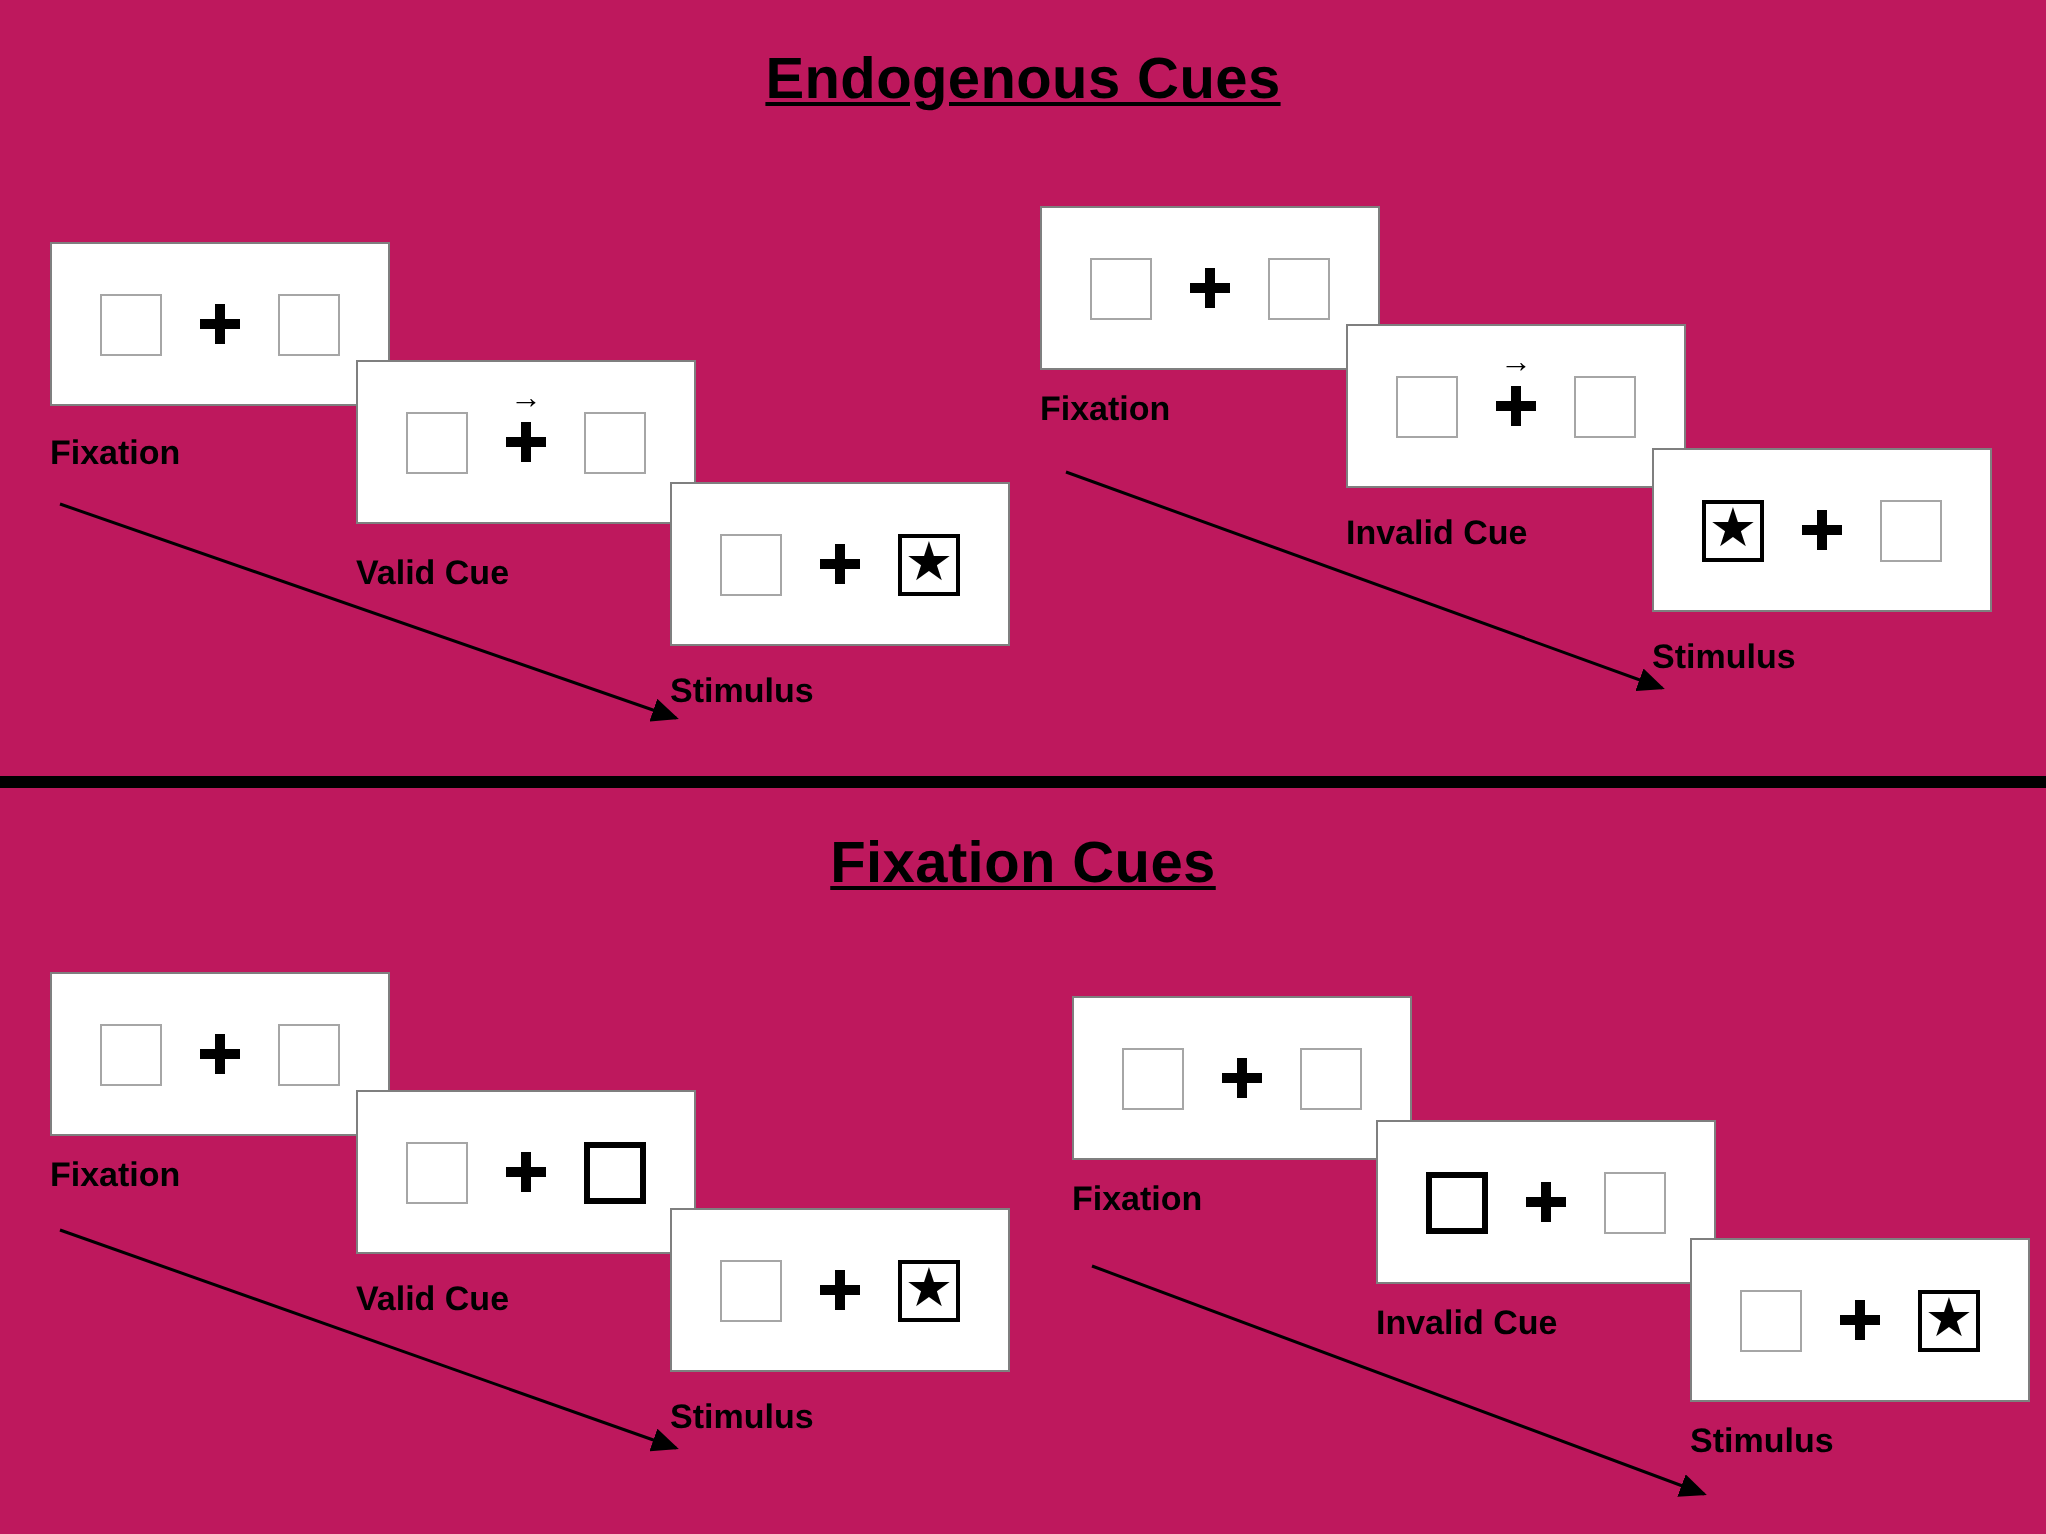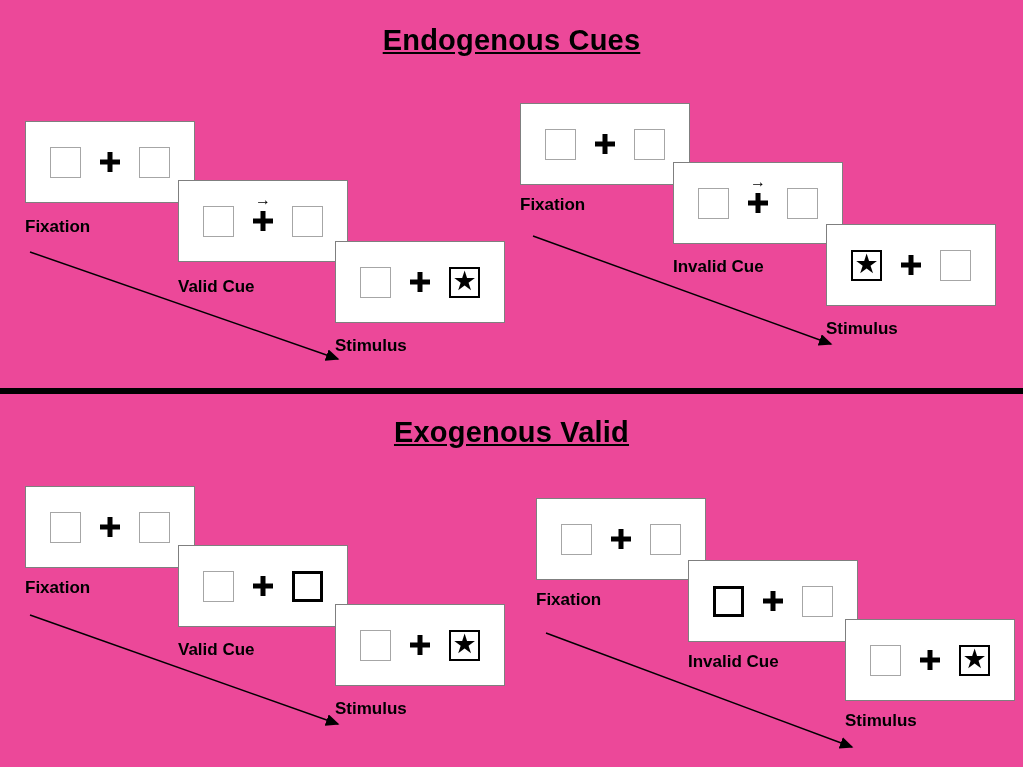--- a/index.html
+++ b/index.html
@@ -1,17 +1,17 @@
 <!DOCTYPE html>
 <html><head>
 <meta charset="utf-8">
 <style>
   html,body { margin:0; padding:0; background:#fff; }
   .canvas {
-    position:relative; width:1023px; height:767px; background:#ec4899;
+    position:relative; width:1023px; height:767px; background:#be185d;
     font-family:"Liberation Sans", sans-serif; color:#000; overflow:hidden;
   }
 
   .section-title {
     position:absolute; left:0; width:100%; text-align:center;
     font-size:29px; font-weight:bold; text-decoration:underline;
     letter-spacing:0.2px;
   }
   .t-endo { top:24px; }
   .t-exo  { top:416px; }
@@ -88,21 +88,21 @@
   .a-ei { left:528px; top:230px; }
   .a-xv { left:25px;  top:610px; }
   .a-xi { left:541px; top:627px; }
 </style>
 </head>
 <body>
 
 <div class="canvas">
 
   <div class="section-title t-endo">Endogenous Cues</div>
-  <div class="section-title t-exo">Exogenous Valid</div>
+  <div class="section-title t-exo">Fixation Cues</div>
 
   <div class="divider"></div>
 
   <svg class="time-arrow a-ev" width="325" height="120">
     <defs>
         <marker id="ah1" markerWidth="10" markerHeight="8" refX="8" refY="4" orient="auto">
           <path d="M0,0 L9,4 L0,8 z" fill="#000"></path>
         </marker>
       </defs>
     <line x1="5" y1="4" x2="313" y2="111" stroke="#000" stroke-width="1.5" marker-end="url(#ah1)"></line>

